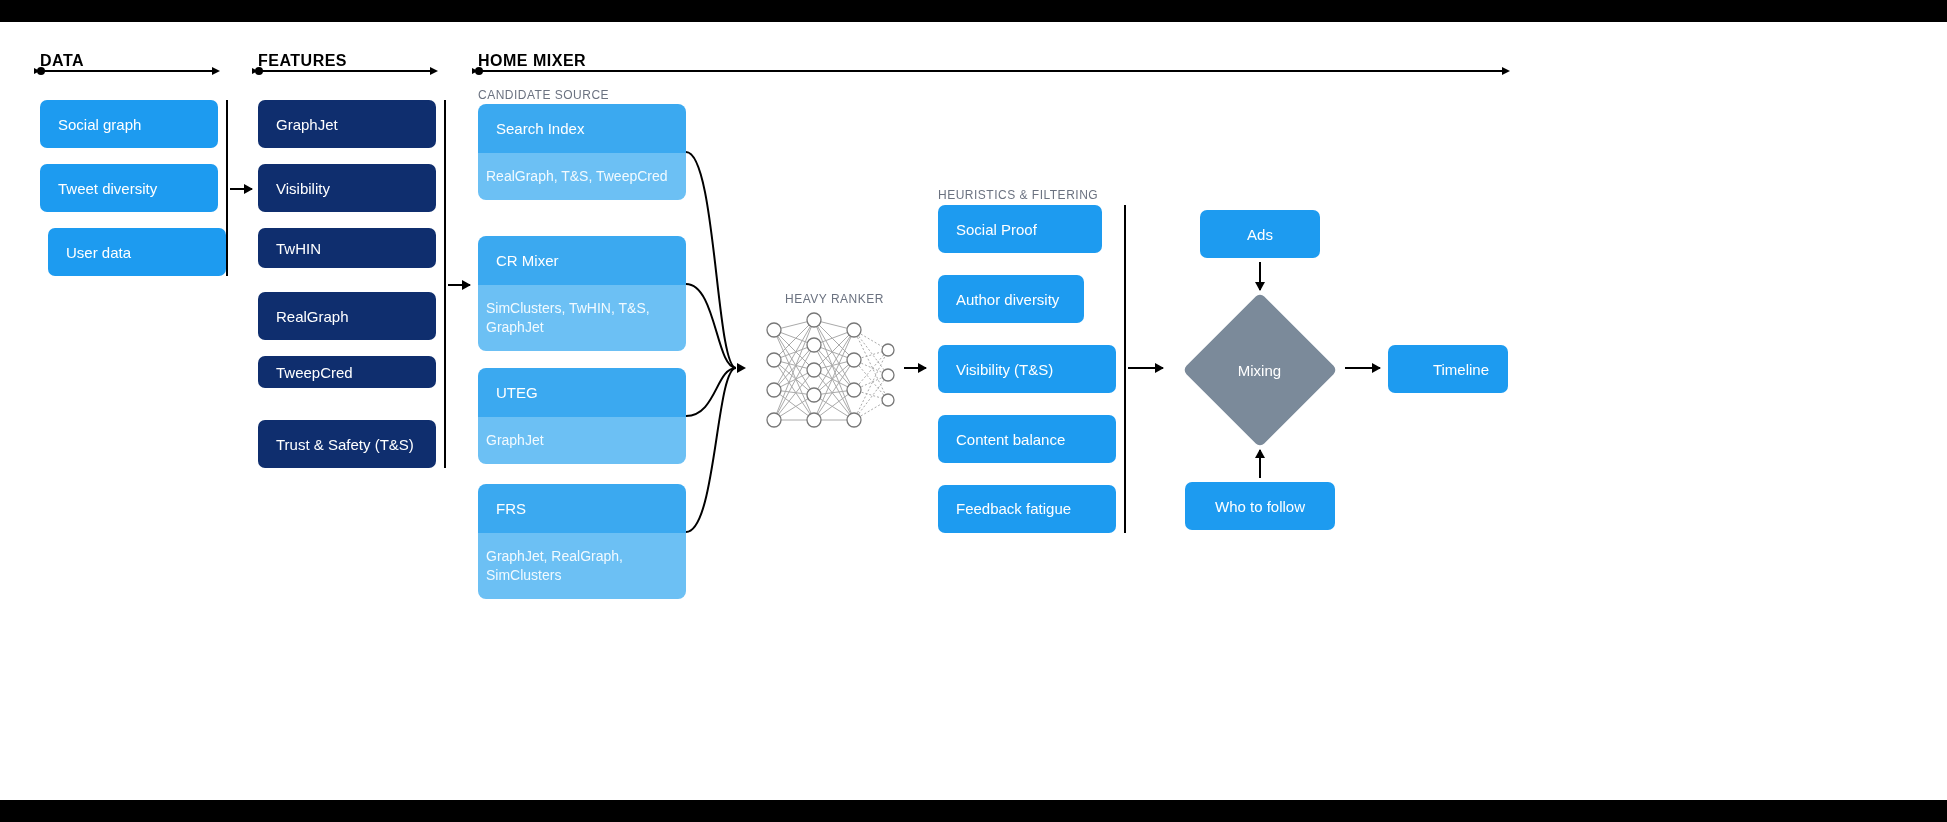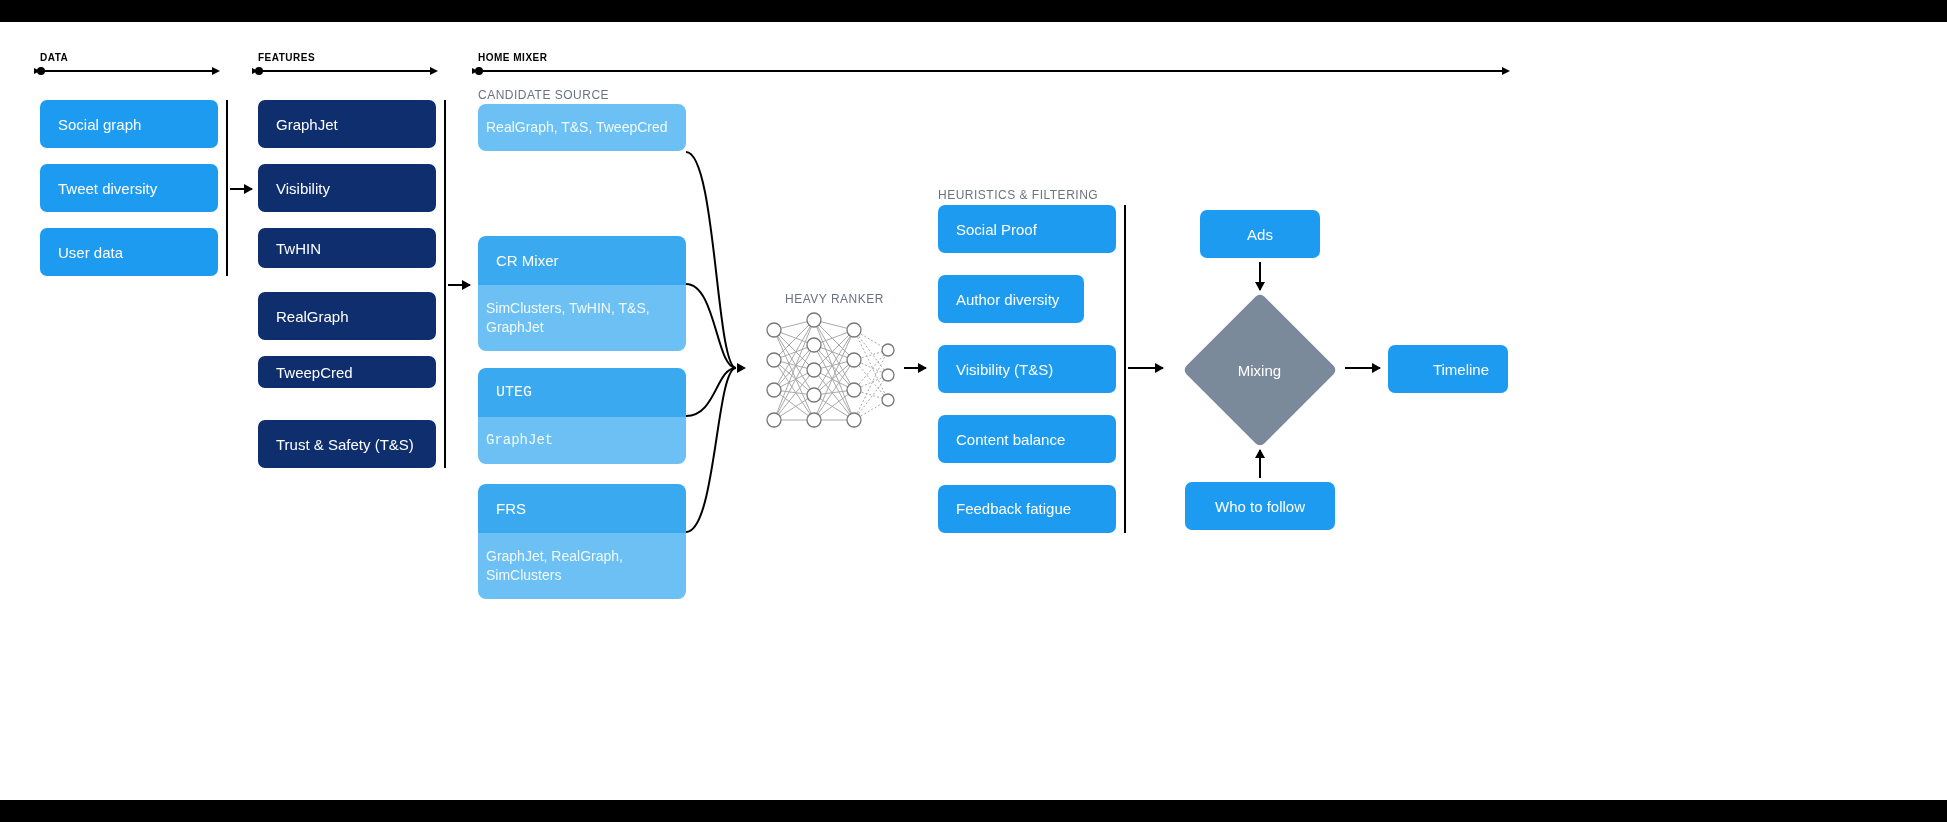--- a/index.html
+++ b/index.html
@@ -12,21 +12,21 @@
     color: #fff;
   }
   .letterbox-top, .letterbox-bottom {
     position: absolute; left: 0; right: 0; height: 22px; background: #000;
   }
   .letterbox-top { top: 0; }
   .letterbox-bottom { bottom: 0; }
 
   .section-header {
     position: absolute;
-    font-size: 10px;
+    font-size: 16px;
     font-weight: 700;
     letter-spacing: 0.5px;
     color: #000;
   }
   .section-arrow {
     position: absolute;
     height: 2px;
     background: #000;
   }
   .section-arrow::before {
@@ -166,21 +166,21 @@
 <div class="sub-header" style="left:478px; top:88px;">CANDIDATE SOURCE</div>
 <div class="sub-header" style="left:785px; top:292px;">HEAVY RANKER</div>
 <div class="sub-header" style="left:938px; top:188px;">HEURISTICS &amp; FILTERING</div>
 
 <div class="box light" style="left:40px; top:100px; width:178px; height:48px;">
     <span>Social graph</span>
   </div>
 <div class="box light" style="left:40px; top:164px; width:178px; height:48px;">
     <span>Tweet diversity</span>
   </div>
-<div class="box light" style="left:40px; top:228px; width:178px; height:48px;">
+<div class="box light" style="left:48px; top:228px; width:178px; height:48px;">
     <span>User data</span>
   </div>
 <div class="vline" style="left:226px; top:100px; height:176px;"></div>
 <div class="flow-arrow" style="left:230px; top:188px; width:22px;"></div>
 
 <div class="box dark" style="left:258px; top:100px; width:178px; height:48px;">
     <span>GraphJet</span>
   </div>
 <div class="box dark" style="left:258px; top:164px; width:178px; height:48px;">
     <span>Visibility</span>
@@ -194,27 +194,28 @@
 <div class="box dark" style="left:258px; top:356px; width:178px; height:32px;">
     <span>TweepCred</span>
   </div>
 <div class="box dark" style="left:258px; top:420px; width:178px; height:48px;">
     <span>Trust &amp; Safety (T&amp;S)</span>
   </div>
 <div class="vline" style="left:444px; top:100px; height:368px;"></div>
 <div class="flow-arrow" style="left:448px; top:284px; width:22px;"></div>
 
 <div class="candidate-group" style="left:478px; top:104px; width:208px;">
+  <div class="top"><span>Search Index</span></div>
   <div class="bot"><span>RealGraph, T&amp;S, TweepCred</span></div>
 </div>
 <div class="candidate-group" style="left:478px; top:236px; width:208px;">
   <div class="top"><span>CR Mixer</span></div>
   <div class="bot"><span>SimClusters, TwHIN, T&amp;S, GraphJet</span></div>
 </div>
-<div class="candidate-group" style="left:478px; top:368px; width:208px;font-family:Liberation Mono, monospace;">
+<div class="candidate-group" style="left:478px; top:368px; width:208px;">
   <div class="top"><span>UTEG</span></div>
   <div class="bot"><span>GraphJet</span></div>
 </div>
 <div class="candidate-group" style="left:478px; top:484px; width:208px;">
   <div class="top"><span>FRS</span></div>
   <div class="bot"><span>GraphJet, RealGraph, SimClusters</span></div>
 </div>
 
 <svg class="curve" style="left:686px; top:100px;" width="70" height="500">
   <path d="M0,52 C30,52 30,268 50,268"></path>
@@ -298,21 +299,21 @@
       <circle class="node" cx="94" cy="80" r="7"></circle>
       <circle class="node" cx="94" cy="110" r="7"></circle>
     <circle class="node" cx="128" cy="40" r="6"></circle>
       <circle class="node" cx="128" cy="65" r="6"></circle>
       <circle class="node" cx="128" cy="90" r="6"></circle>
   </svg>
 </div>
 
 <div class="flow-arrow" style="left:904px; top:367px; width:22px;"></div>
 
-<div class="box light" style="left:938px; top:205px; width:178px; height:48px;">
+<div class="box light" style="left:938px; top:205px; width:164px; height:48px;">
     <span>Social Proof</span>
   </div>
 <div class="box light" style="left:938px; top:275px; width:146px; height:48px;">
     <span>Author diversity</span>
   </div>
 <div class="box light" style="left:938px; top:345px; width:178px; height:48px;">
     <span>Visibility (T&amp;S)</span>
   </div>
 <div class="box light" style="left:938px; top:415px; width:178px; height:48px;">
     <span>Content balance</span>

